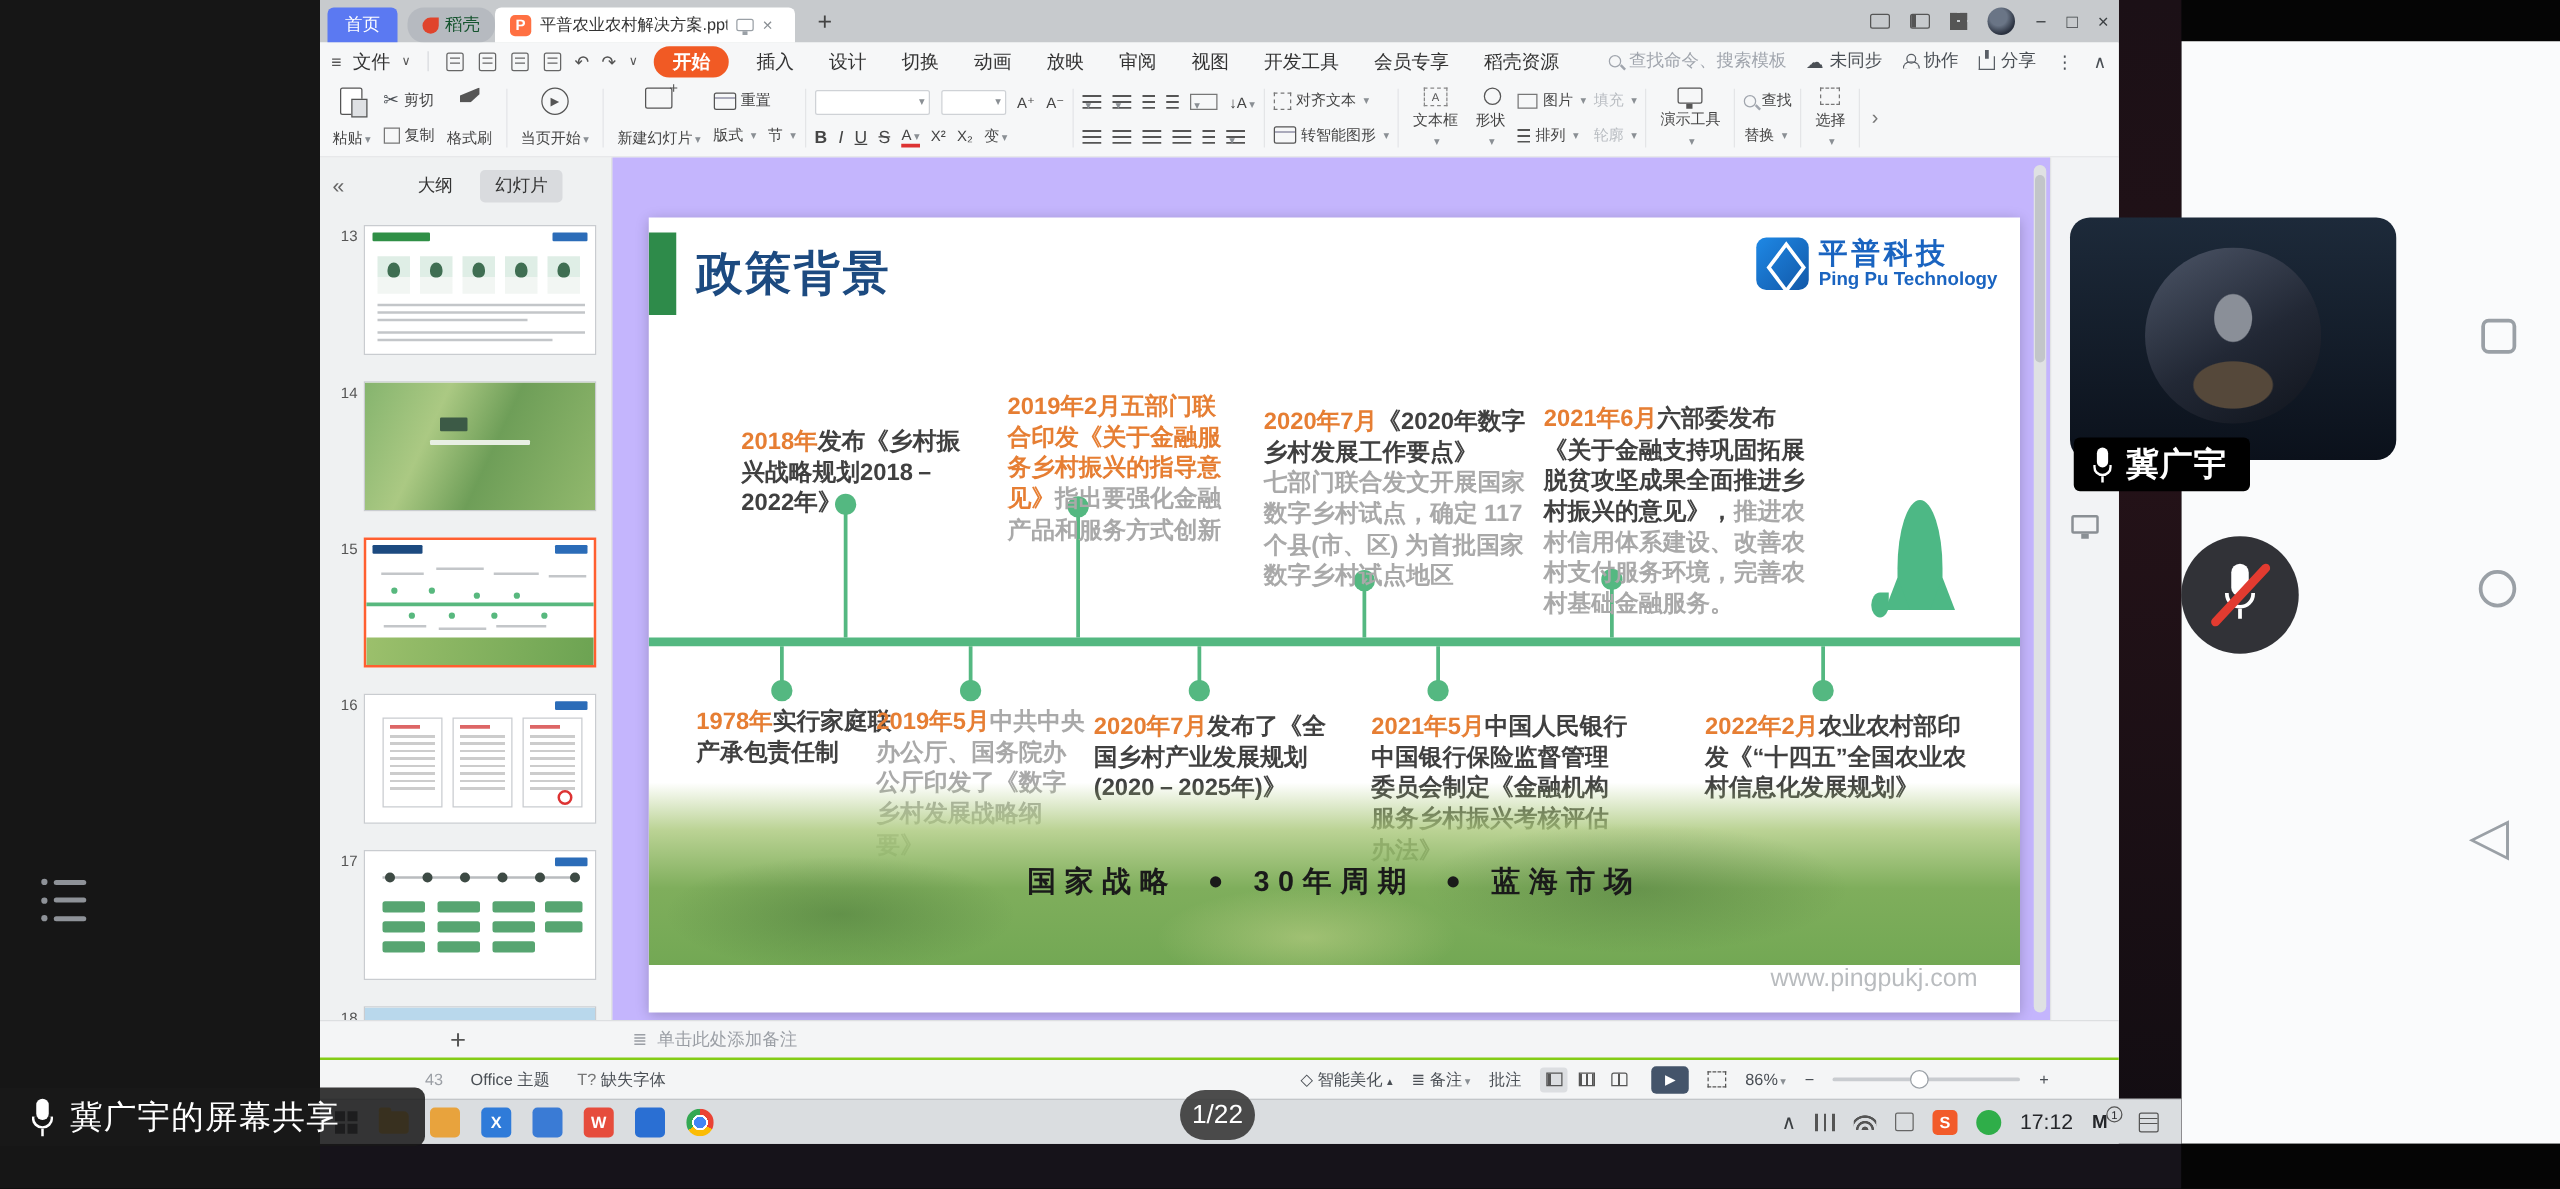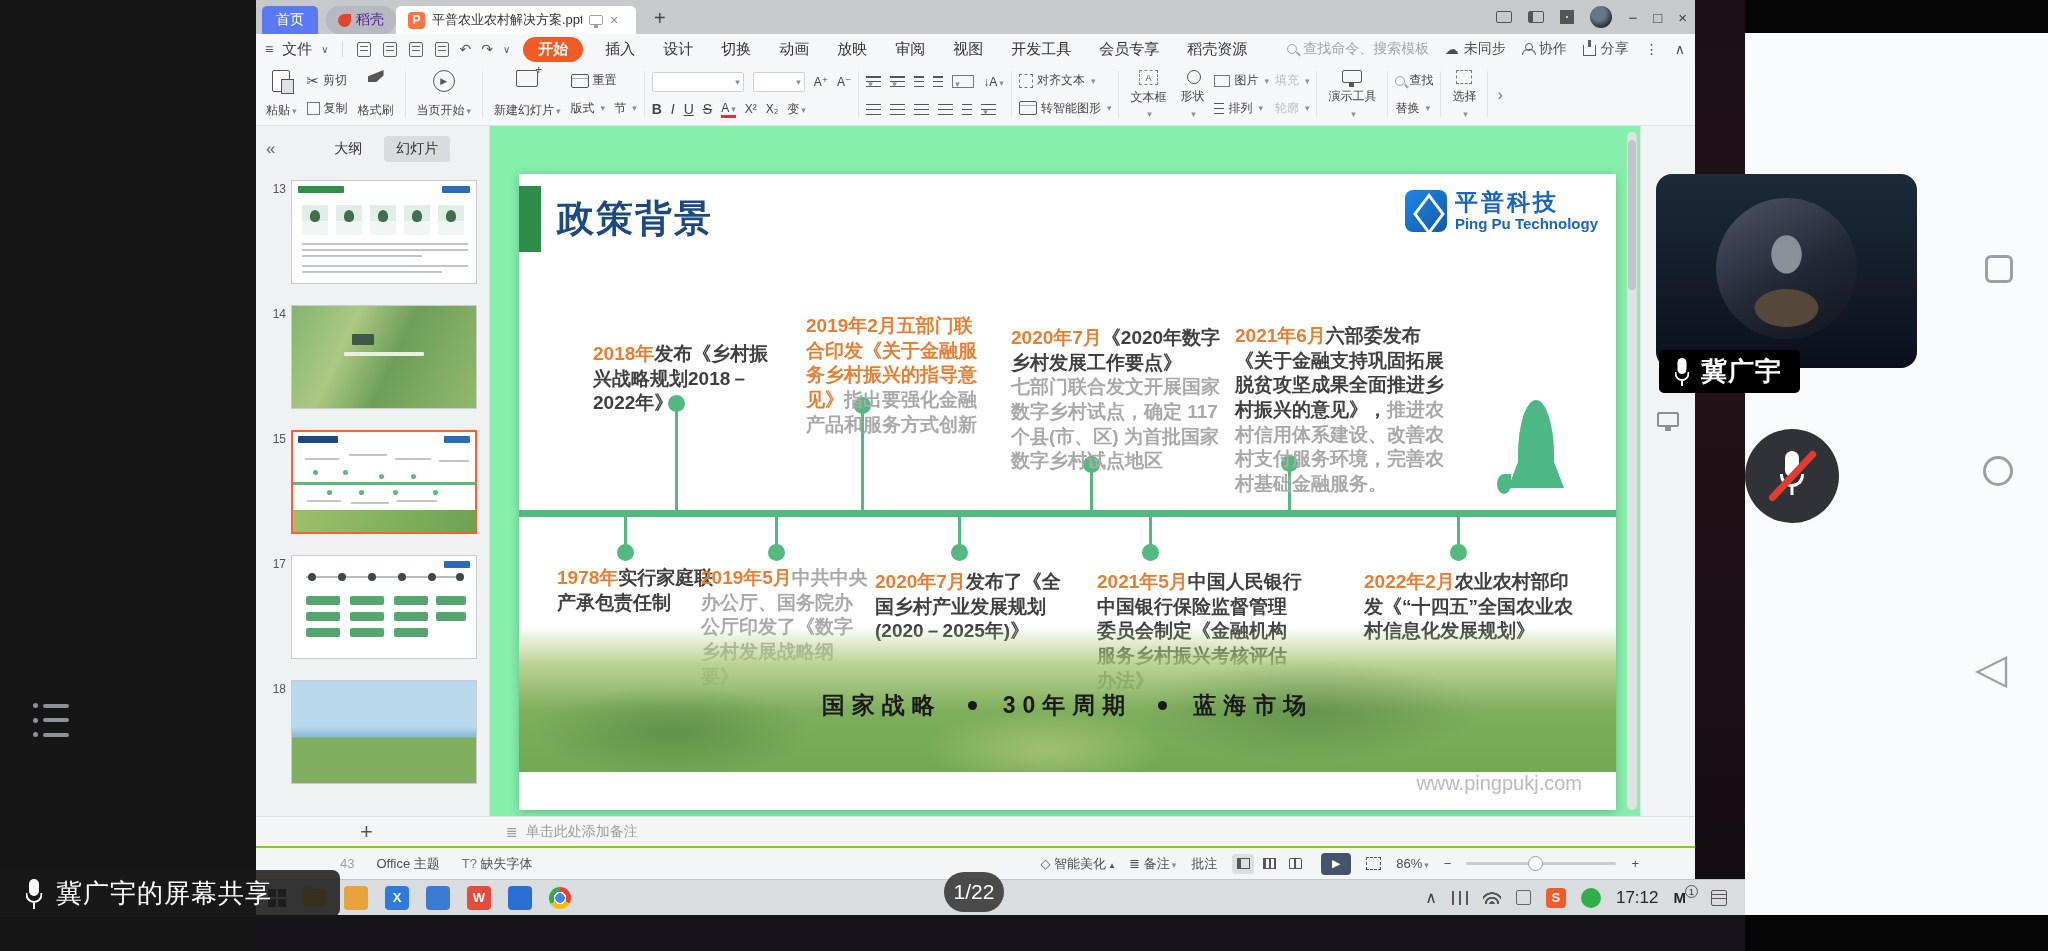--- a/index.html
+++ b/index.html
@@ -23,21 +23,21 @@
 
   
   .screen{position:absolute;left:256px;top:0;width:1489px;height:951px;background:#16131a;}
   .desktop-strip{position:absolute;right:0;top:0;width:50px;height:915px;background:linear-gradient(180deg,#1b1016,#241218 40%,#120d12);}
   .wps{position:absolute;left:0;top:0;width:1439px;height:915px;display:flex;flex-direction:column;background:#f6f7f8;}
 
   
   .tabbar{height:34px;background:#c7cacd;display:flex;align-items:flex-end;position:relative;flex:none;}
   .tab{height:28px;display:flex;align-items:center;justify-content:center;font-size:14px;padding:0 12px;border-radius:5px 5px 0 0;}
   .tab-home{margin-left:6px;background:#5b79f2;color:#fff;width:56px;}
-  .tab-docer{margin-left:8px;background:#b6bac0;color:#4c1d95;gap:5px;border-radius:13px;}
+  .tab-docer{margin-left:8px;background:#b6bac0;color:#14532d;gap:5px;border-radius:13px;}
   .leaf{width:13px;height:13px;background:#e0442c;border-radius:50% 0 50% 50%;}
   .tab-doc{position:absolute;left:140px;bottom:0;width:240px;background:#fff;color:#333;gap:7px;justify-content:flex-start;}
   .wpsp{width:17px;height:17px;background:#ff7042;color:#fff;font-size:12px;font-weight:bold;border-radius:4px;display:flex;align-items:center;justify-content:center;}
   .tab-title{font-size:13px;white-space:nowrap;overflow:hidden;max-width:150px;}
   .cast-ic{width:14px;height:10px;border:1.5px solid #9aa0a6;border-radius:2px;position:relative;}
   .cast-ic::after{content:"";position:absolute;left:4px;bottom:-4px;width:4px;height:3px;background:#9aa0a6;}
   .tab-x{color:#8a8f94;font-size:14px;}
   .newtab{position:absolute;left:398px;bottom:4px;font-size:20px;color:#444;}
   .winctl{position:absolute;right:8px;top:0;height:34px;display:flex;align-items:center;gap:16px;color:#3c4043;font-size:15px;}
   .lyt1{width:16px;height:12px;border:1.5px solid #555;border-radius:2px;}
@@ -126,21 +126,21 @@
   
   .docp{position:absolute;top:18px;width:48px;height:72px;background:#fff;border:1px solid #c9ccd0;}
   .docp::before{content:"";position:absolute;left:5px;top:5px;width:24px;height:3px;background:#d66;}
   .docp::after{content:"";position:absolute;left:5px;top:13px;right:5px;height:46px;background:repeating-linear-gradient(180deg,#ccc 0 2px,transparent 2px 6px);}
   .stamp{position:absolute;width:12px;height:12px;border-radius:50%;border:2px solid #d33;}
   
   .dots6{position:absolute;top:20px;left:14px;right:14px;height:2px;background:#b9bcbf;}
   .dots6 i{position:absolute;top:-3px;width:8px;height:8px;border-radius:50%;background:#3d4a44;}
   .gcell{position:absolute;width:34px;height:9px;border-radius:2px;background:#57a571;}
 
-  .canvas{position:absolute;left:234px;right:55px;top:0;bottom:0;background:#86efac;}
+  .canvas{position:absolute;left:234px;right:55px;top:0;bottom:0;background:#c4b5fd;}
   .vscroll{position:absolute;right:3px;top:6px;bottom:6px;width:10px;background:#dfe1e3;border-radius:5px;}
   .vthumb{position:absolute;left:1px;top:8px;width:8px;height:150px;background:#c2c5c9;border-radius:4px;}
   .wps-right{position:absolute;right:0;top:0;bottom:0;width:55px;background:#f2f3f5;border-left:1px solid #e2e3e5;}
 
   
   .slide{position:absolute;left:29px;top:48px;width:1097px;height:636px;background:#fff;box-shadow:0 2px 10px rgba(0,0,0,.22);overflow:hidden;}
   .gbar{position:absolute;left:0;top:12px;width:22px;height:66px;background:#2e8b4a;}
   .s-title{position:absolute;left:38px;top:20px;font-size:37px;font-weight:bold;color:#1c4a80;letter-spacing:2px;}
   .logo{position:absolute;right:18px;top:16px;display:flex;gap:8px;align-items:center;}
   .logo-ic{width:42px;height:42px;border-radius:8px;background:linear-gradient(135deg,#1e88e5,#1258a8);position:relative;}
@@ -536,20 +536,30 @@
                   <i style="left:102px;top:26px;width:36px"></i>
                     <i style="left:146px;top:28px;width:30px"></i>
                   <i style="left:14px;top:68px;width:34px"></i>
                     <i style="left:58px;top:70px;width:38px"></i>
                   <i style="left:104px;top:68px;width:40px"></i>
                 </div>
                 <div class="mini-green"></div>
               </div>
             </div>
             <div class="thumb">
+              <span class="tnum">16</span>
+              <div class="tbox">
+                <span class="chip" style="right:6px;top:5px;width:26px;height:7px;background:#2b6cb8"></span>
+                <div class="docp" style="left:14px"></div>
+                  <div class="docp" style="left:70px"></div>
+                  <div class="docp" style="left:126px"></div>
+                <span class="stamp" style="left:154px;top:76px"></span>
+              </div>
+            </div>
+            <div class="thumb">
               <span class="tnum">17</span>
               <div class="tbox">
                 <span class="chip" style="right:6px;top:5px;width:26px;height:7px;background:#2b6cb8"></span>
                 <div class="dots6">
                     <i style="left:2px"></i>
                     <i style="left:32px"></i>
                     <i style="left:62px"></i>
                     <i style="left:92px"></i>
                     <i style="left:122px"></i>
                     <i style="left:150px"></i>

